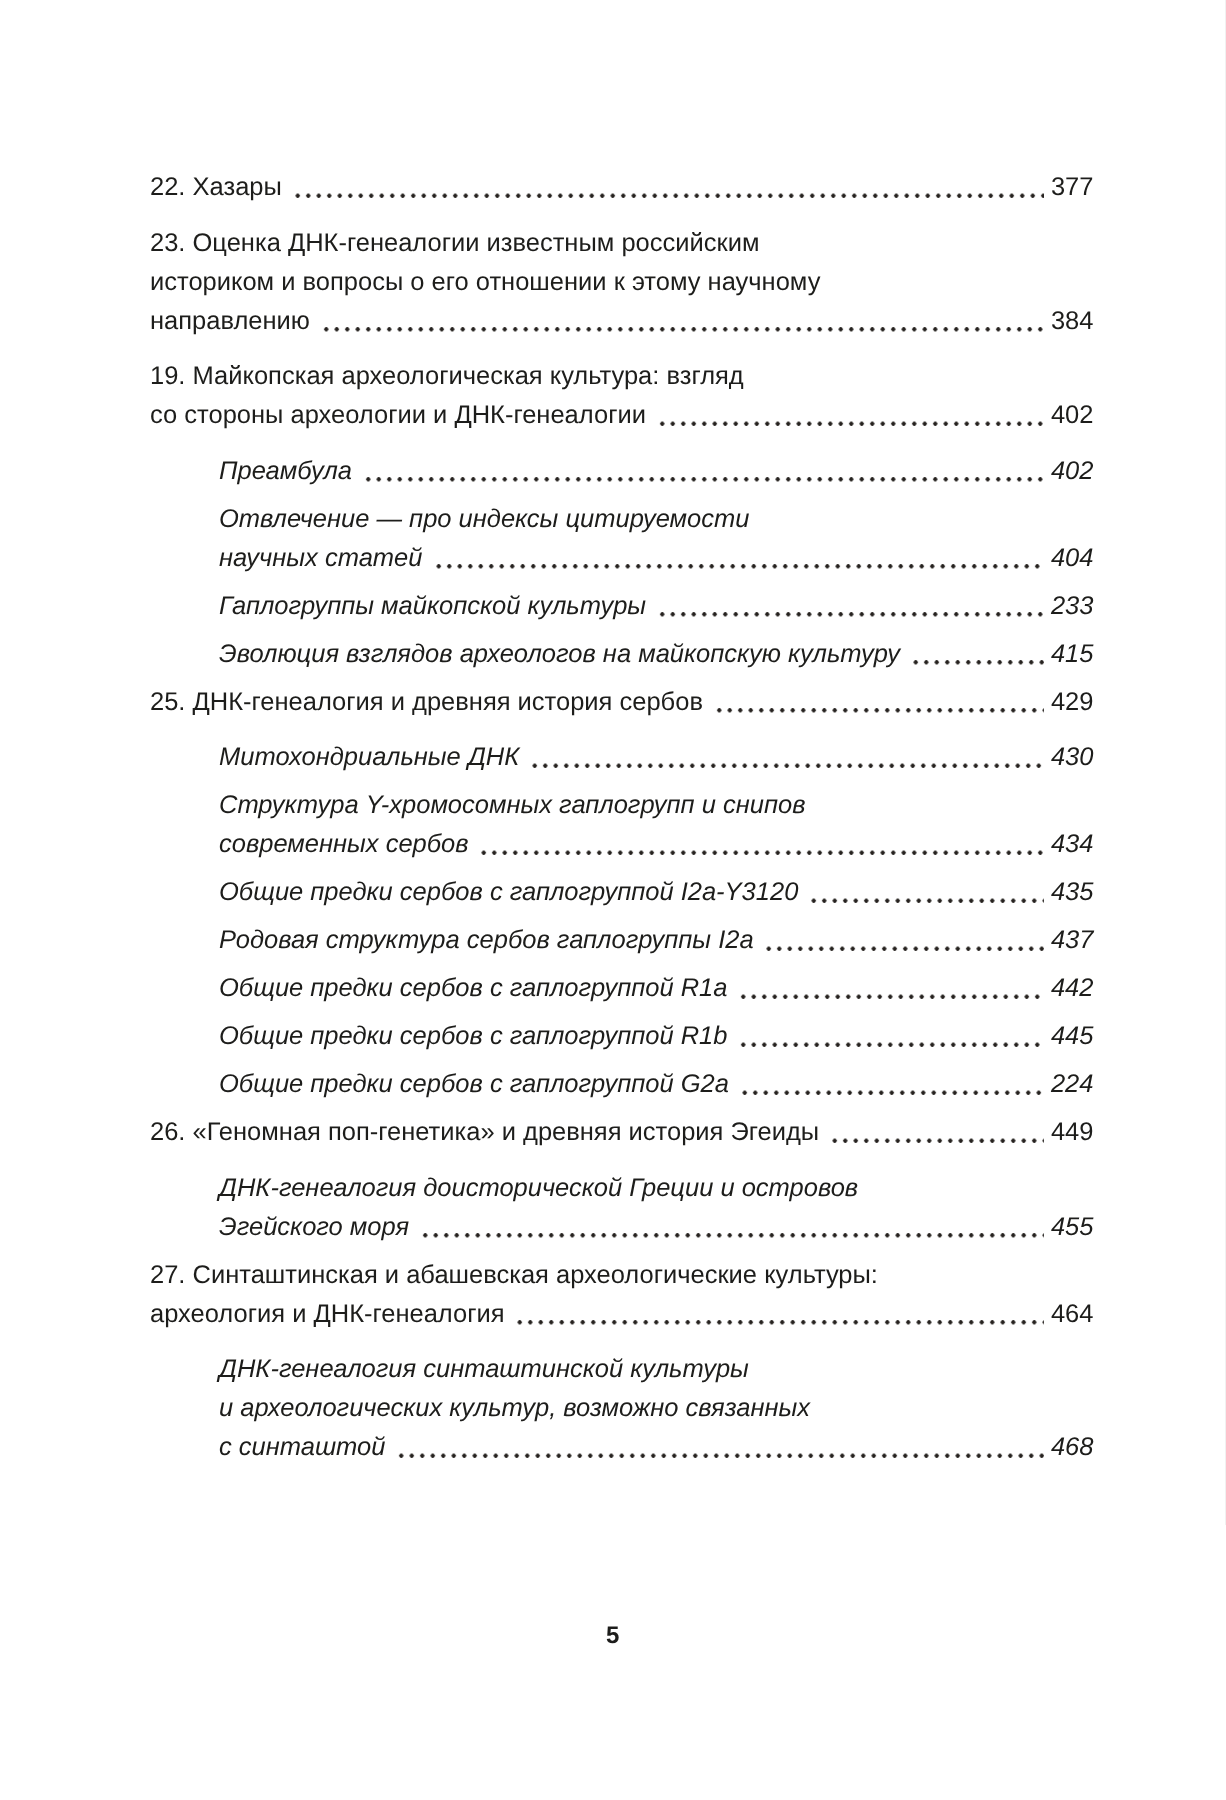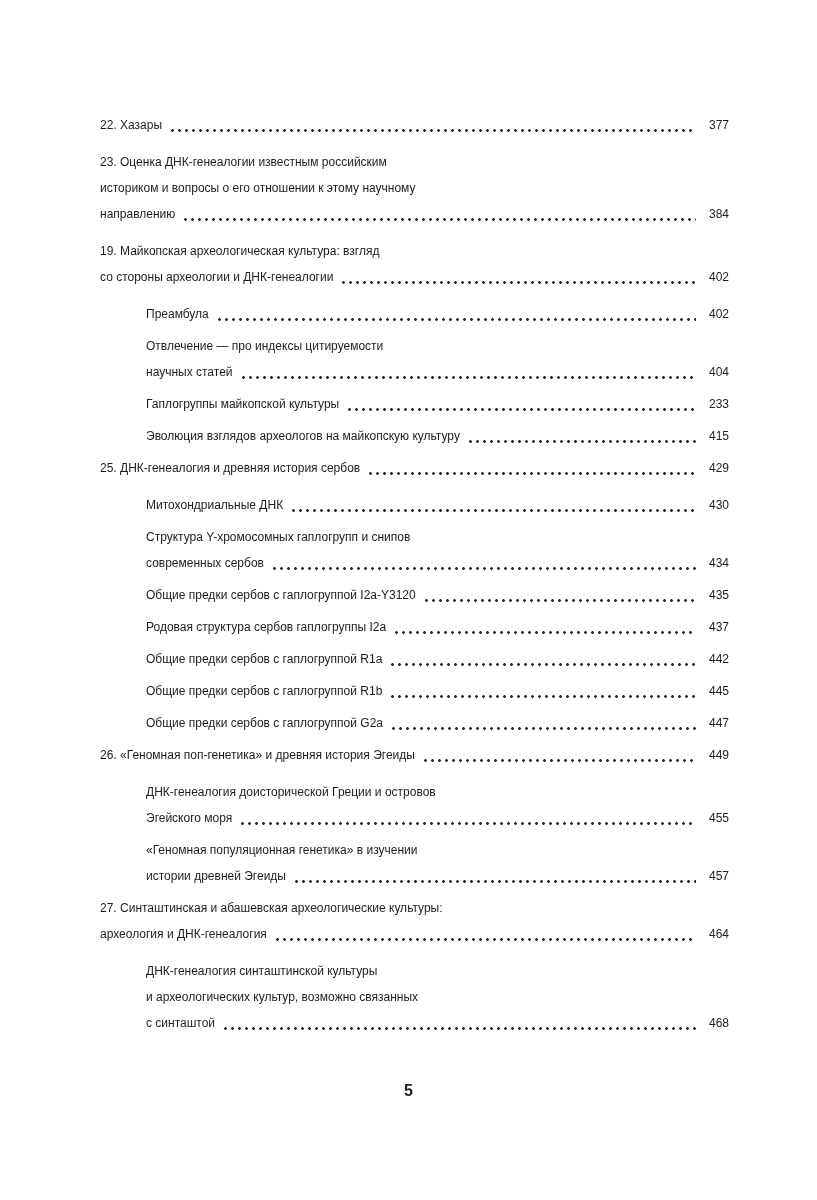--- a/index.html
+++ b/index.html
@@ -13,29 +13,30 @@
     width: 817px;
     height: 1200px;
     margin: 0 auto;
     background: #ffffff;
     color: #1d1d1b;
     box-sizing: border-box;
     padding: 112px 88px 0 100px;
     overflow: hidden;
   }
   .toc {
-    font-size: 12px;
+    font-size: 17px;
     line-height: 26px;
   }
   .entry {
     margin-bottom: 11px;
   }
   .entry.sub {
     padding-left: 46px;
     margin-bottom: 6px;
+    font-style: italic;
   }
   .line {
     display: flex;
   }
   .txt {
     white-space: nowrap;
   }
   .dots {
     flex: 1 1 auto;
     min-width: 12px;
@@ -176,48 +177,38 @@
         <div class="line">
           <span class="txt">Общие предки сербов с гаплогруппой R1b</span>
           <span class="dots"></span>
           <span class="pg">445</span>
         </div>
       </div>
       <div class="entry sub">
         <div class="line">
           <span class="txt">Общие предки сербов с гаплогруппой G2a</span>
           <span class="dots"></span>
-          <span class="pg">447</span>
+          <span class="pg">224</span>
         </div>
       </div>
       <div class="entry">
         <div class="line">
           <span class="txt">26. «Геномная поп-генетика» и древняя история Эгеиды</span>
           <span class="dots"></span>
           <span class="pg">449</span>
         </div>
       </div>
       <div class="entry sub">
         <div class="line">
           <span class="txt">ДНК-генеалогия доисторической Греции и островов</span>
         </div>
         <div class="line">
           <span class="txt">Эгейского моря</span>
           <span class="dots"></span>
           <span class="pg">455</span>
-        </div>
-      </div>
-      <div class="entry sub">
-        <div class="line">
-          <span class="txt">«Геномная популяционная генетика» в изучении</span>
-        </div>
-        <div class="line">
-          <span class="txt">истории древней Эгеиды</span>
-          <span class="dots"></span>
-          <span class="pg">457</span>
         </div>
       </div>
       <div class="entry">
         <div class="line">
           <span class="txt">27. Синташтинская и абашевская археологические культуры:</span>
         </div>
         <div class="line">
           <span class="txt">археология и ДНК-генеалогия</span>
           <span class="dots"></span>
           <span class="pg">464</span>

